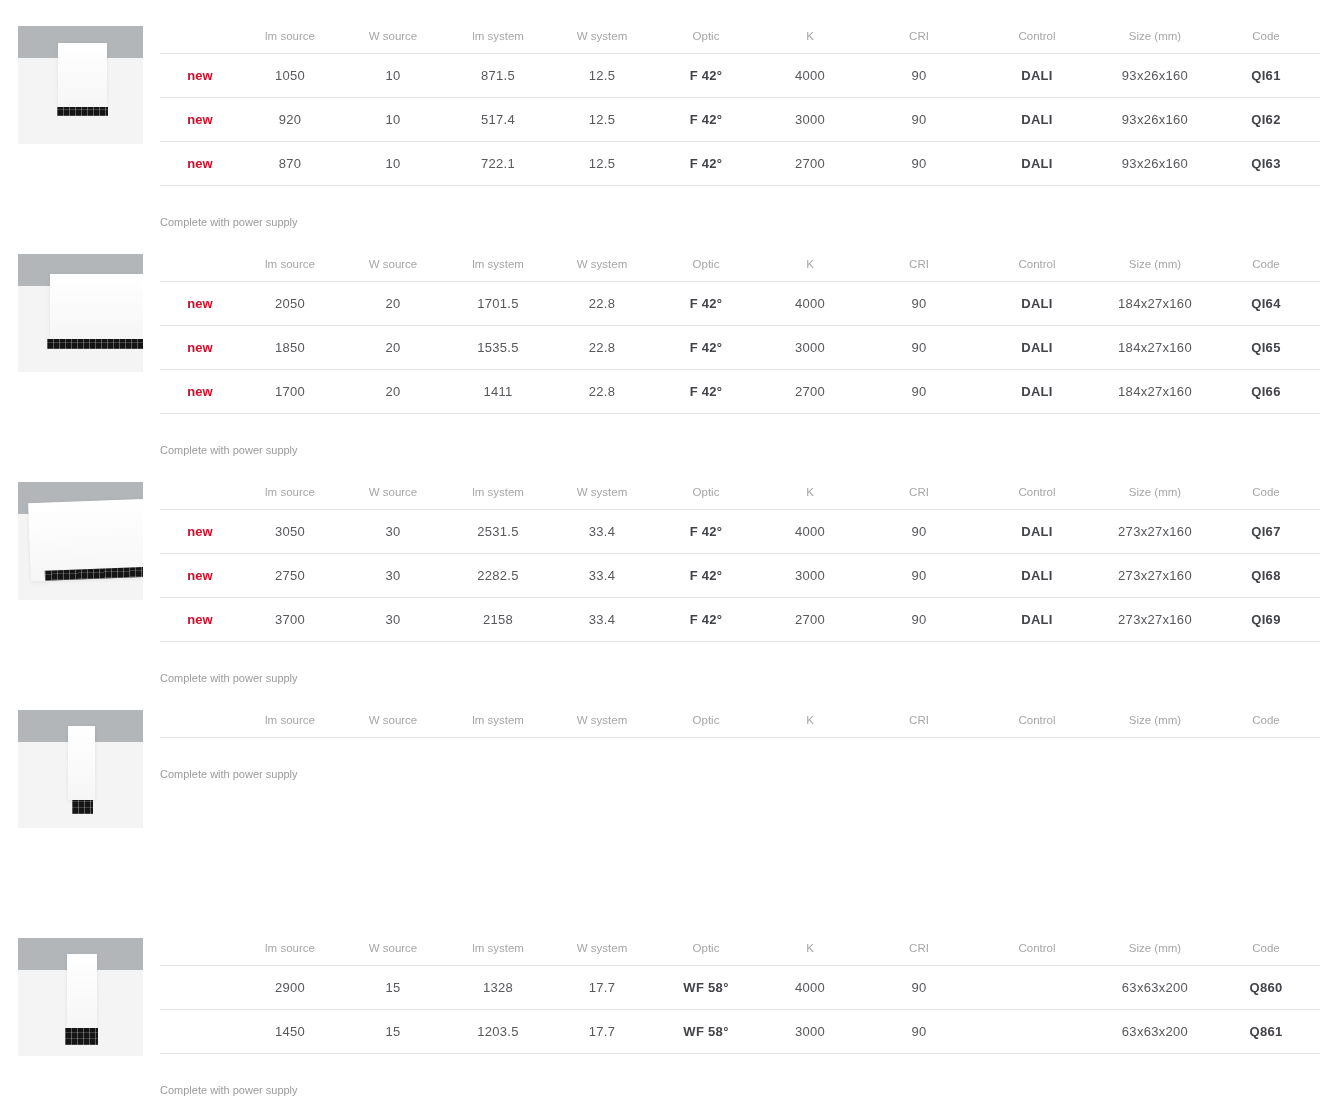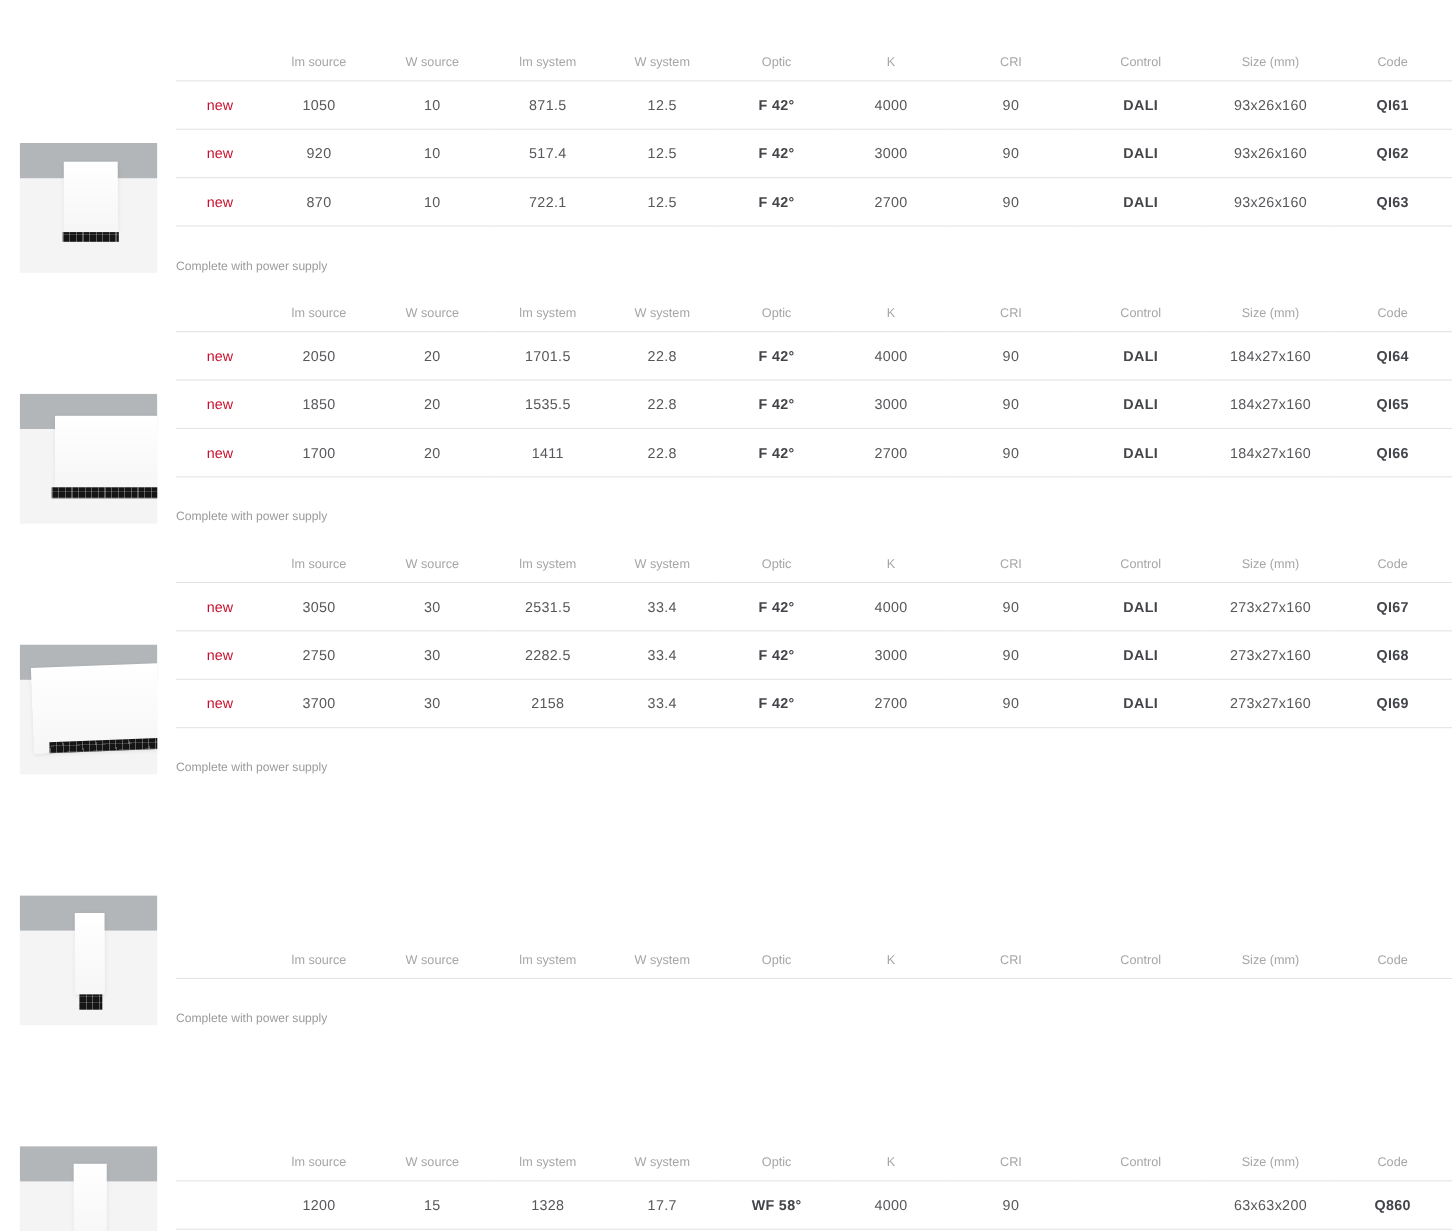--- a/index.html
+++ b/index.html
@@ -1,21 +1,21 @@
 <!DOCTYPE html>
 <html><head>
 <meta charset="utf-8">
 <style>
   * { margin:0; padding:0; box-sizing:border-box; }
   html,body { background:#ffffff; }
   .page {
     width:1320px; height:1119px; overflow:hidden; background:#fff;
     padding-top:20px; font-family:"Liberation Sans", sans-serif;
   }
-  .section { display:flex; height:228px; align-items:flex-end; }
+  .section { display:flex; height:228px; align-items:flex-start; }
 
   
   .thumb { flex:0 0 160px; width:160px; padding:6px 0 0 18px; }
   .photo { width:125px; height:118px; background:#f4f4f5; position:relative; overflow:hidden; }
   .band  { position:absolute; top:0; left:0; right:0; height:32px; background:#b3b6b9; }
   .fx-body, .fx-tube {
     position:absolute; background:linear-gradient(180deg,#ffffff 0%,#f6f6f7 100%);
     box-shadow:0 1px 4px rgba(0,0,0,0.08);
   }
   .fx-strip, .fx-box {
@@ -43,21 +43,21 @@
   .tablecol { flex:1 1 auto; min-width:0; }
   table { width:1160px; border-collapse:collapse; table-layout:fixed; }
   th {
     height:33px; font-size:11.5px; font-weight:400; color:#a6a6a6;
     text-align:center; vertical-align:middle; border-bottom:1px solid #e4e4e4;
   }
   td {
     height:44px; font-size:13px; color:#58585c; letter-spacing:0.3px;
     text-align:center; vertical-align:middle; border-bottom:1px solid #e4e4e4;
   }
-  td.badge { color:#c8102e; font-weight:400; letter-spacing:0; }
+  td.badge { color:#c8102e; font-weight:700; letter-spacing:0; }
   td.b     { color:#434449; font-weight:700; }
   .caption { margin-top:30px; font-size:11px; color:#9b9b9b; }
 </style>
 </head>
 <body>
 
 <div class="page">
 
   <div class="section">
     <div class="thumb">
@@ -391,30 +391,43 @@
             <th>K</th>
             <th>CRI</th>
             <th>Control</th>
             <th>Size (mm)</th>
             <th>Code</th>
           </tr>
         </thead>
         <tbody>
           <tr>
             <td class="badge"></td>
-            <td>1200</td>
+            <td>2900</td>
             <td>15</td>
             <td>1328</td>
             <td>17.7</td>
             <td class="b">WF 58°</td>
             <td>4000</td>
             <td>90</td>
             <td class="b"></td>
             <td>63x63x200</td>
             <td class="b">Q860</td>
           </tr>
+          <tr>
+            <td class="badge"></td>
+            <td>1450</td>
+            <td>15</td>
+            <td>1203.5</td>
+            <td>17.7</td>
+            <td class="b">WF 58°</td>
+            <td>3000</td>
+            <td>90</td>
+            <td class="b"></td>
+            <td>63x63x200</td>
+            <td class="b">Q861</td>
+          </tr>
         </tbody>
       </table>
       <div class="caption">Complete with power supply</div>
     </div>
   </div>
 
 </div>
 
 </body></html>

